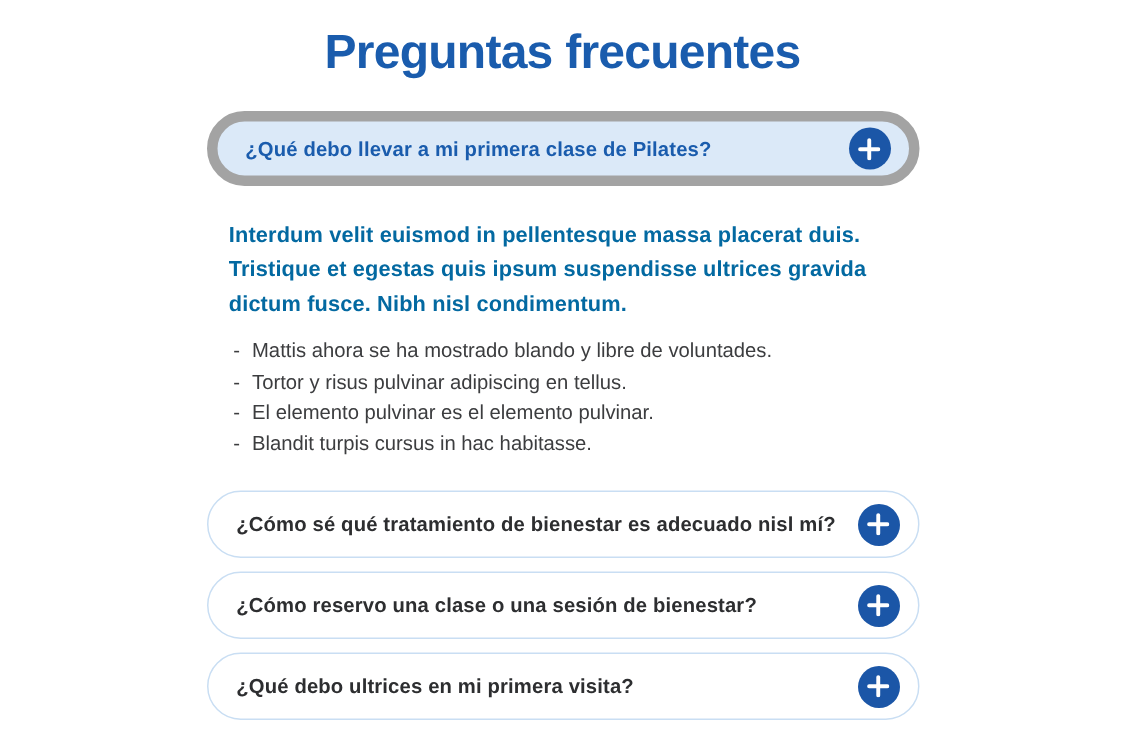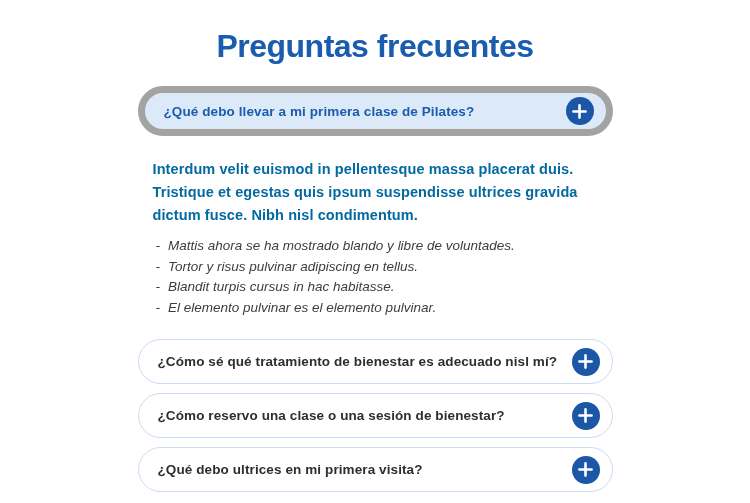--- a/index.html
+++ b/index.html
@@ -7,21 +7,21 @@
     padding: 0;
     width: 750px;
     height: 503px;
     background: #ffffff;
     overflow: hidden;
     font-family: "Liberation Sans", sans-serif;
   }
   .page {
     width: 475px;
     margin: 0 auto;
-    padding-top: 26px;
+    padding-top: 14px;
   }
   .page-title {
     margin: 0;
     color: #1A5CAD;
     font-size: 32px;
     line-height: 40px;
     font-weight: 700;
     text-align: center;
     letter-spacing: -0.5px;
   }
@@ -71,21 +71,20 @@
     font-size: 14.5px;
     font-weight: 700;
     color: #0369a1;
     line-height: 23px;
     letter-spacing: 0.1px;
   }
   .answer-list {
     margin: 9px 0 0 0;
     padding: 0 0 0 3px;
     list-style: none;
-    font-style: italic;
   }
   .answer-list li {
     font-size: 13.5px;
     color: #3C3D3F;
     line-height: 20.5px;
   }
   .answer-list li::before {
     content: "-";
     margin-right: 8px;
     color: #3C3D3F;
@@ -108,22 +107,22 @@
         <path d="M7.5 1.4 V13.6 M1.4 7.5 H13.6" stroke="#ffffff" stroke-width="2.6" stroke-linecap="round" fill="none"></path>
       </svg>
     </span>
   </div>
 
   <div class="answer">
     <p class="answer-paragraph">Interdum velit euismod in pellentesque massa placerat duis. Tristique et egestas quis ipsum suspendisse ultrices gravida dictum fusce. Nibh nisl condimentum.</p>
     <ul class="answer-list">
       <li>Mattis ahora se ha mostrado blando y libre de voluntades.</li>
       <li>Tortor y risus pulvinar adipiscing en tellus.</li>
+      <li>El elemento pulvinar es el elemento pulvinar.</li>
       <li>Blandit turpis cursus in hac habitasse.</li>
-      <li>El elemento pulvinar es el elemento pulvinar.</li>
     </ul>
   </div>
 
   <div class="collapsed-group">
 
     <div class="acc acc-collapsed">
       <span class="q q-dark">¿Cómo sé qué tratamiento de bienestar es adecuado nisl mí?</span>
       <span class="plus-btn">
         <svg width="15" height="15" viewBox="0 0 15 15">
           <path d="M7.5 1.4 V13.6 M1.4 7.5 H13.6" stroke="#ffffff" stroke-width="2.6" stroke-linecap="round" fill="none"></path>

